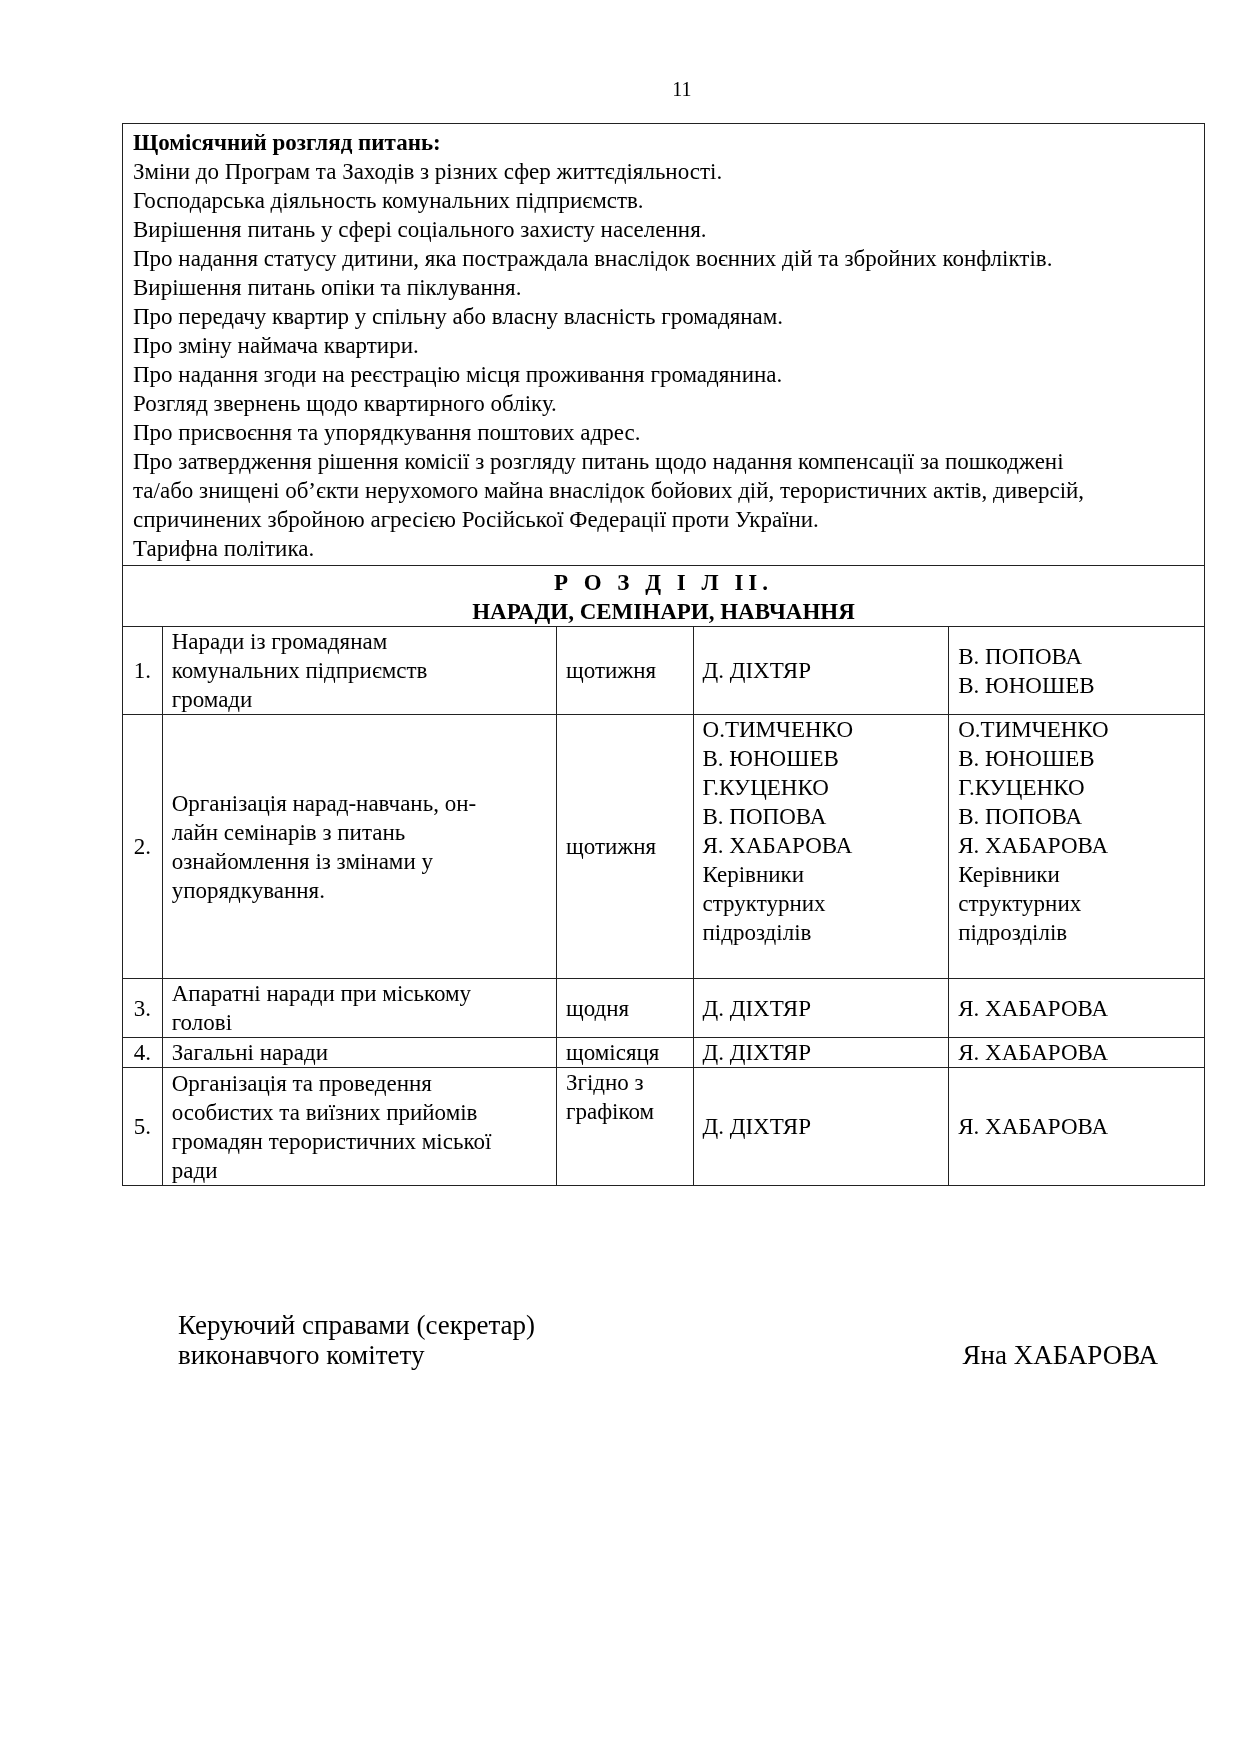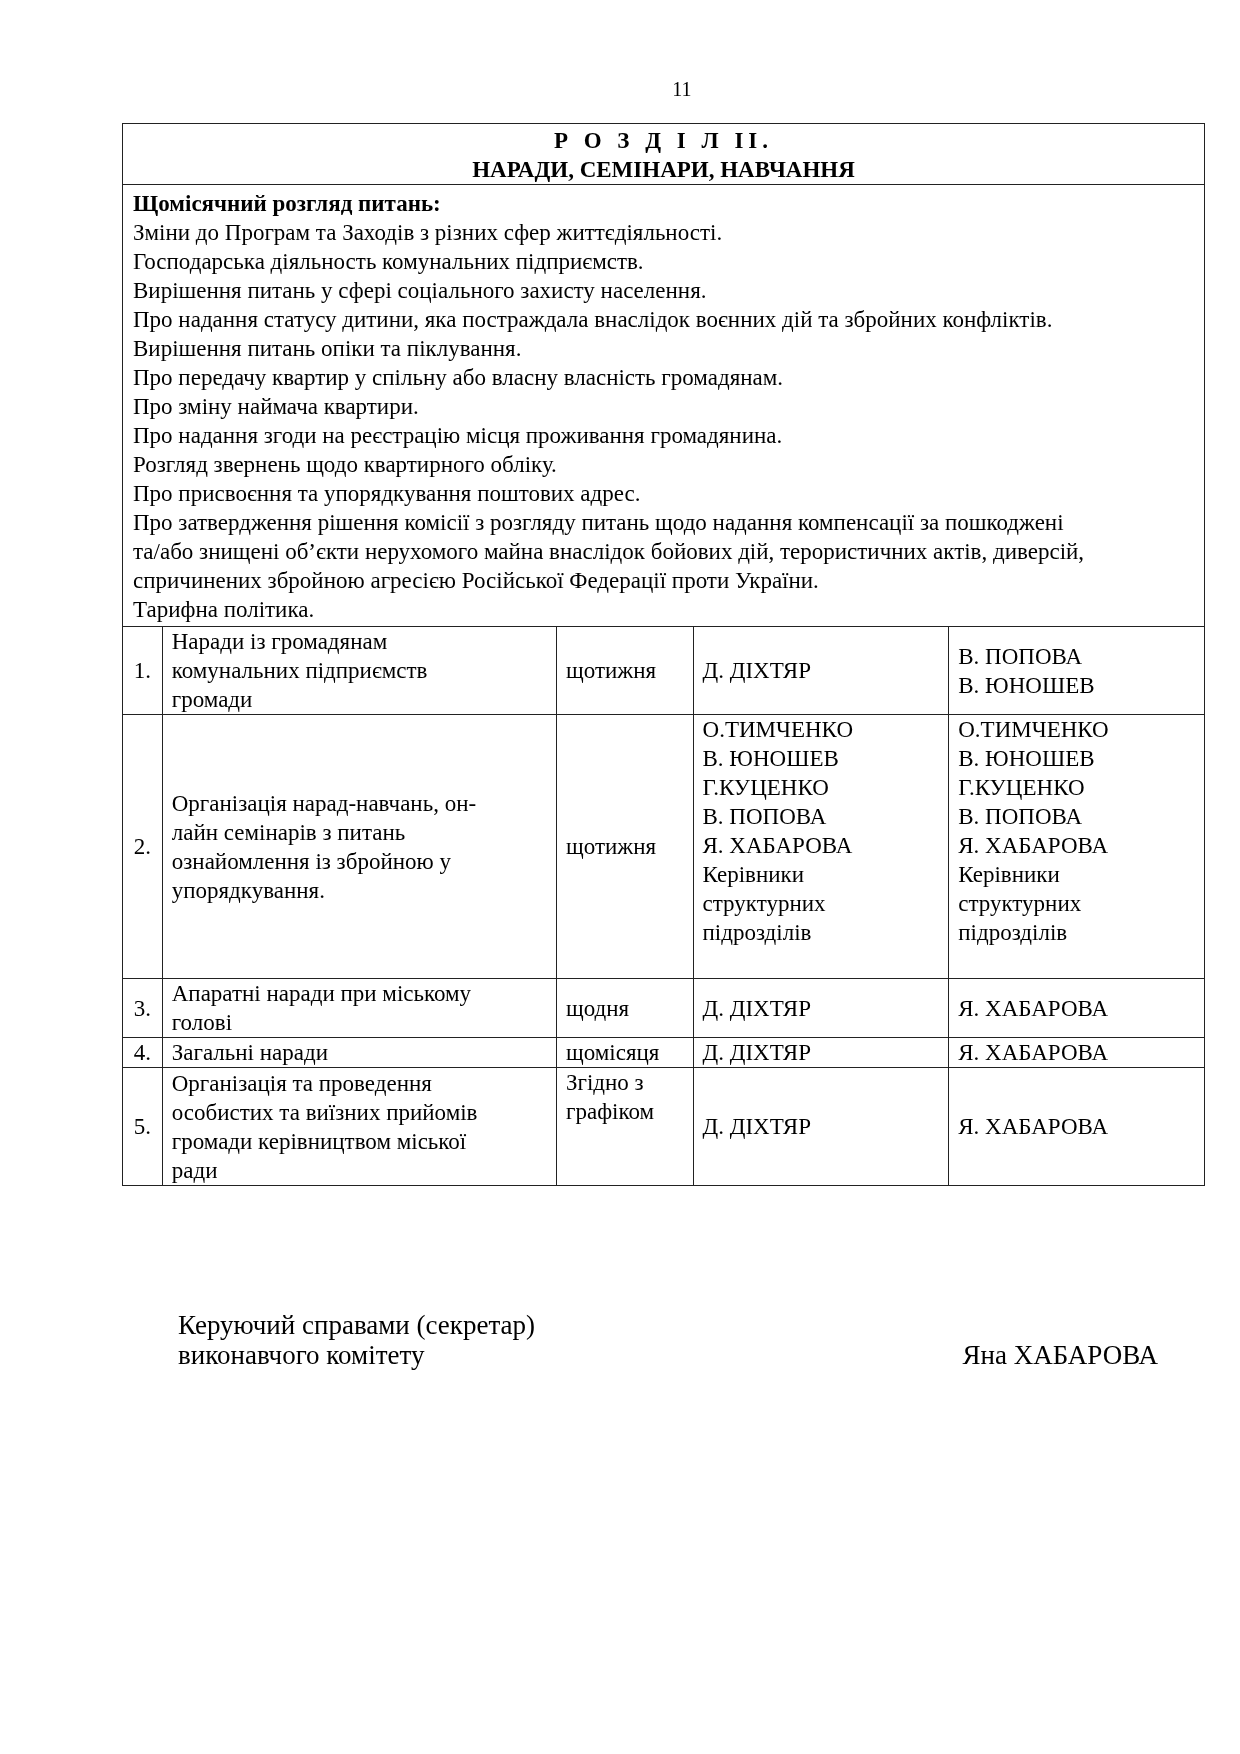--- a/index.html
+++ b/index.html
@@ -35,43 +35,43 @@
   .sig-name { position: absolute; right: 0; top: 30px; }
 </style>
 </head>
 <body>
 
 <div class="page-number">11</div>
 
 <table class="doc-table">
   <tbody>
       <tr>
-    <td class="section-cell" colspan="5">
-      <span class="cell-line section-num">Р О З Д І Л  ІІ.</span>
-      <span class="cell-line">НАРАДИ, СЕМІНАРИ, НАВЧАННЯ</span>
-    </td>
-  </tr>
-
-  <tr>
     <td class="topics-cell" colspan="5">
       <span class="topic-line topics-title">Щомісячний розгляд питань:</span>
       <span class="topic-line">Зміни до Програм та Заходів з різних сфер життєдіяльності.</span>
       <span class="topic-line">Господарська діяльность комунальних підприємств.</span>
       <span class="topic-line">Вирішення питань у сфері соціального захисту населення.</span>
       <span class="topic-line">Про надання статусу дитини, яка постраждала внаслідок воєнних дій та збройних конфліктів.</span>
       <span class="topic-line">Вирішення питань опіки та піклування.</span>
       <span class="topic-line">Про передачу квартир у спільну або власну власність громадянам.</span>
       <span class="topic-line">Про зміну наймача квартири.</span>
       <span class="topic-line">Про надання згоди на реєстрацію місця проживання громадянина.</span>
       <span class="topic-line">Розгляд звернень щодо квартирного обліку.</span>
       <span class="topic-line">Про присвоєння та упорядкування поштових адрес.</span>
       <span class="topic-line">Про затвердження рішення комісії з розгляду питань щодо надання компенсації за пошкоджені</span>
       <span class="topic-line">та/або знищені об’єкти нерухомого майна внаслідок бойових дій, терористичних актів, диверсій,</span>
       <span class="topic-line">спричинених збройною агресією Російської Федерації проти України.</span>
       <span class="topic-line">Тарифна політика.</span>
+    </td>
+  </tr>
+
+  <tr>
+    <td class="section-cell" colspan="5">
+      <span class="cell-line section-num">Р О З Д І Л  ІІ.</span>
+      <span class="cell-line">НАРАДИ, СЕМІНАРИ, НАВЧАННЯ</span>
     </td>
   </tr>
 
   <tr style="height:88px">
     <td class="num-cell">1.</td>
     <td class="name-cell">
       <span class="cell-line">Наради із громадянам</span>
       <span class="cell-line">комунальних підприємств</span>
       <span class="cell-line">громади</span>
     </td>
@@ -83,21 +83,21 @@
       <span class="cell-line">В. ПОПОВА</span>
       <span class="cell-line">В. ЮНОШЕВ</span>
     </td>
   </tr>
 
   <tr style="height:264px">
     <td class="num-cell">2.</td>
     <td class="name-cell">
       <span class="cell-line">Організація нарад-навчань, он-</span>
       <span class="cell-line">лайн семінарів з питань</span>
-      <span class="cell-line">ознайомлення із  збройною у</span>
+      <span class="cell-line">ознайомлення із  змінами у</span>
       <span class="cell-line">упорядкування.</span>
     </td>
     <td class="freq-cell">щотижня</td>
     <td class="resp-cell top-align">
       <span class="cell-line">О.ТИМЧЕНКО</span>
       <span class="cell-line">В. ЮНОШЕВ</span>
       <span class="cell-line">Г.КУЦЕНКО</span>
       <span class="cell-line">В. ПОПОВА</span>
       <span class="cell-line">Я. ХАБАРОВА</span>
       <span class="cell-line">Керівники</span>
@@ -143,21 +143,21 @@
     <td class="ctrl-cell">
       <span class="cell-line">Я. ХАБАРОВА</span>
     </td>
   </tr>
 
   <tr style="height:118px">
     <td class="num-cell">5.</td>
     <td class="name-cell">
       <span class="cell-line">Організація та проведення</span>
       <span class="cell-line">особистих та виїзних прийомів</span>
-      <span class="cell-line">громади керівництвом міської</span>
+      <span class="cell-line">громадян терористичних міської</span>
       <span class="cell-line">ради</span>
     </td>
     <td class="freq-cell top-align">
       <span class="cell-line">Згідно з</span>
       <span class="cell-line">графіком</span>
     </td>
     <td class="resp-cell">
       <span class="cell-line">Д. ДІХТЯР</span>
     </td>
     <td class="ctrl-cell">

